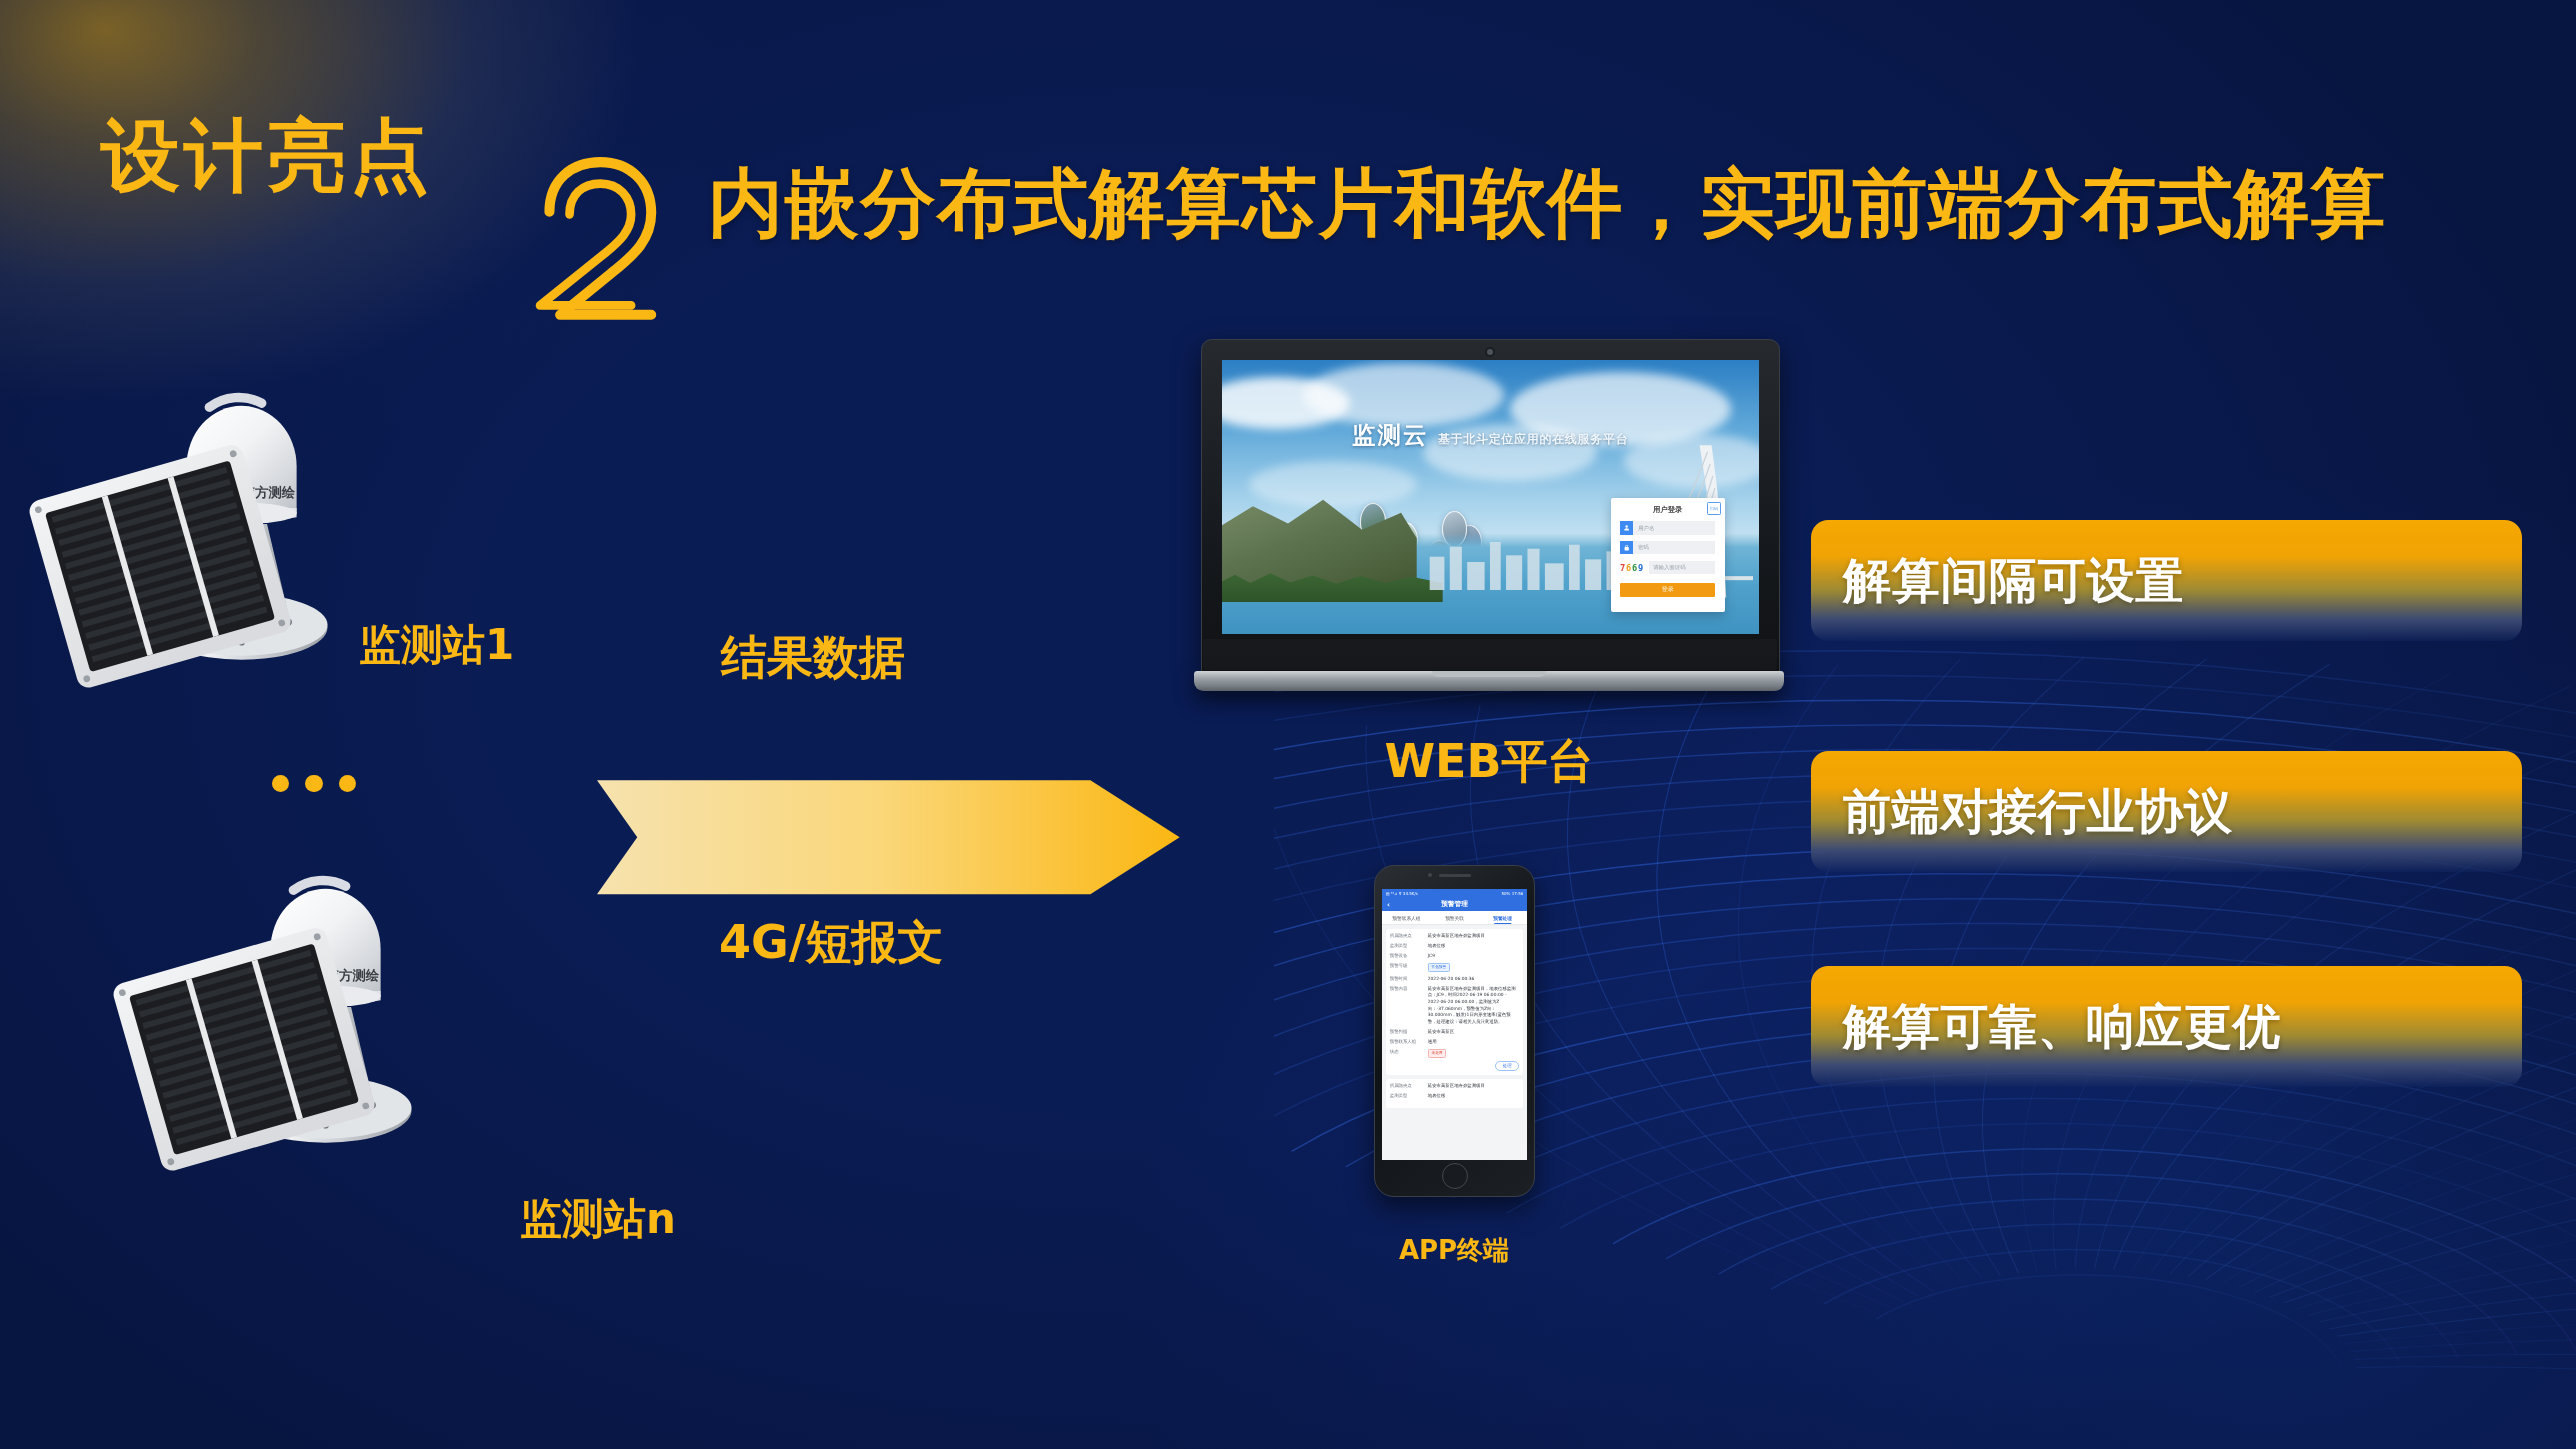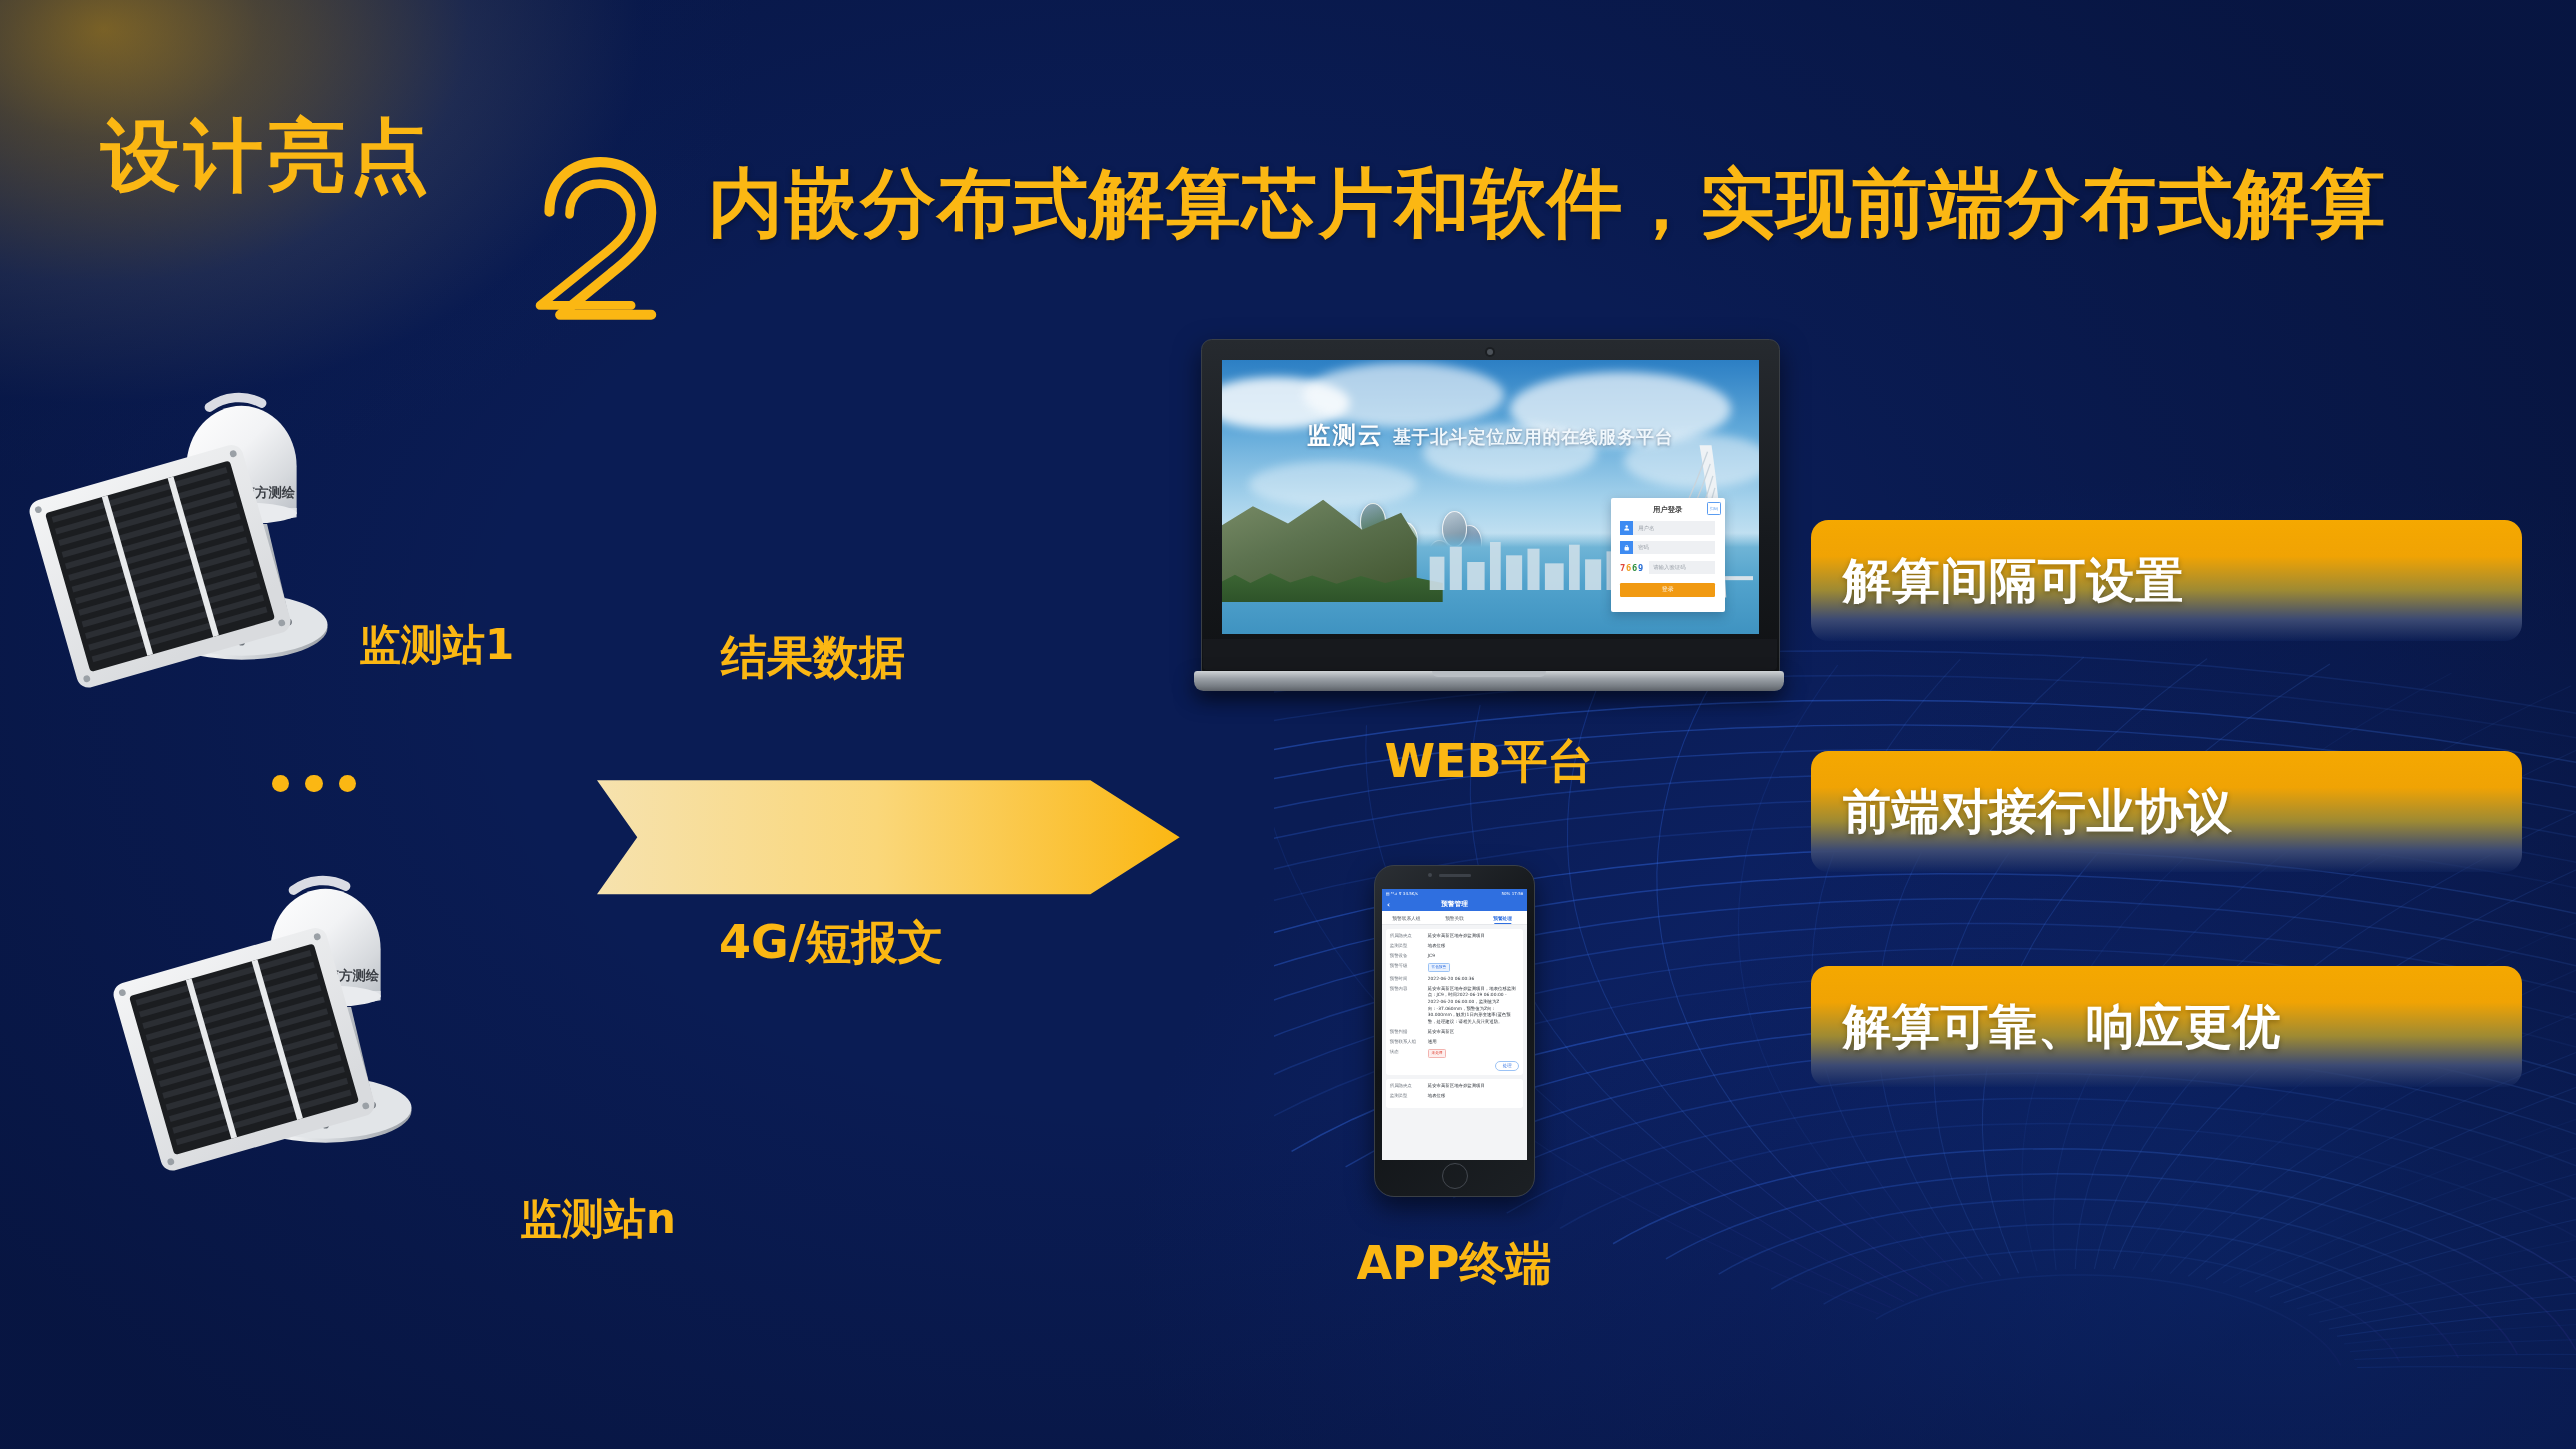--- a/index.html
+++ b/index.html
@@ -64,21 +64,21 @@
     border-radius:0 0 6px 6px;background:#b9bec3;}
 
   
   .web{position:absolute;inset:0;}
   .web-sky{position:absolute;inset:0;
     background:linear-gradient(180deg,#2c7fc4 0%,#62aada 26%,#a7d3ec 52%,#cfe7f4 70%,#9ed0e8 86%,#7ab9dc 100%);}
   .cloud{position:absolute;border-radius:50%;background:rgba(255,255,255,.82);filter:blur(4.7px);}
   .web-title{position:absolute;left:0;right:0;top:59px;text-align:center;color:#fff;
     font-size:23.5px;font-weight:700;letter-spacing:2px;text-shadow:0 1.3px 3.4px rgba(30,60,95,.55);
     font-family:"DejaVu Sans","Liberation Sans",sans-serif;white-space:nowrap;}
-  .web-sub{font-size:18px;font-weight:700;margin-left:9.4px;color:#f0f7fc;letter-spacing:0.7px;}
+  .web-sub{font-size:12px;font-weight:700;margin-left:9.4px;color:#f0f7fc;letter-spacing:0.7px;}
   .ovals{position:absolute;left:79px;top:138px;width:215px;height:84px;}
   .ov{position:absolute;border-radius:50%;border:1.3px solid rgba(255,255,255,.85);
     box-shadow:0 2.7px 6.7px rgba(20,50,80,.35);overflow:hidden;}
   .web-ground{position:absolute;left:0;right:0;bottom:0;height:101px;
     background:linear-gradient(180deg,rgba(110,175,205,.0) 0%,#6fb4d6 14%,#51a2cc 50%,#3f93c1 100%);}
   .mtn{position:absolute;left:0;bottom:40px;width:195px;height:107px;
     background:linear-gradient(160deg,#7d8f6a 0%,#5d7350 45%,#41552f 100%);
     clip-path:polygon(0% 100%,0% 36%,16% 18%,34% 34%,52% 12%,72% 40%,92% 24%,100% 48%,100% 100%);}
   .trees{position:absolute;left:0;bottom:32px;width:221px;height:35px;
     background:linear-gradient(180deg,#3f6a36 0%,#2e5329 100%);
@@ -136,21 +136,21 @@
   .ph-v{flex:1;font-size:4.4px;color:#2c3138;line-height:1.5;font-family:"DejaVu Sans","Liberation Sans",sans-serif;}
   .tag-blue{display:inline-block;border:0.7px solid #9cc3f5;color:#2f6fe0;background:#eaf2fe;border-radius:1.3px;
     font-size:3.7px;padding:0.7px 2.7px;}
   .tag-red{display:inline-block;border:0.7px solid #f3b4b0;color:#e0483a;background:#fdeeed;border-radius:1.3px;
     font-size:3.7px;padding:0.7px 2.7px;}
   .ph-act{display:flex;justify-content:flex-end;margin-top:2px;}
   .ph-btn{border:0.7px solid #9cc3f5;color:#2f6fe0;border-radius:6px;font-size:4.4px;padding:1.3px 6.7px;
     font-family:"DejaVu Sans","Liberation Sans",sans-serif;}
 
   .cap-app{position:absolute;left:1320px;top:1233px;width:268px;text-align:center;
-    font-size:46px;font-weight:700;color:#FBB713;
+    font-size:26px;font-weight:700;color:#FBB713;
     font-family:"DejaVu Sans","Liberation Sans",sans-serif;}
 
   
   .badge{position:absolute;left:1811px;width:711px;height:121px;border-radius:17.4px;
     background:linear-gradient(180deg,#F5A800 0%,#F0A304 30%,#9e8a33 58%,#3c4a73 82%,rgba(18,40,100,0.35) 100%);
     display:flex;align-items:center;}
   .badge span{padding-left:32px;font-size:48px;font-weight:700;color:#fff;letter-spacing:0.7px;white-space:nowrap;
     font-family:"DejaVu Sans","Liberation Sans",sans-serif;text-shadow:0 2px 5.4px rgba(30,25,0,.35);}
   .b1{top:520px;}
   .b2{top:751px;}

